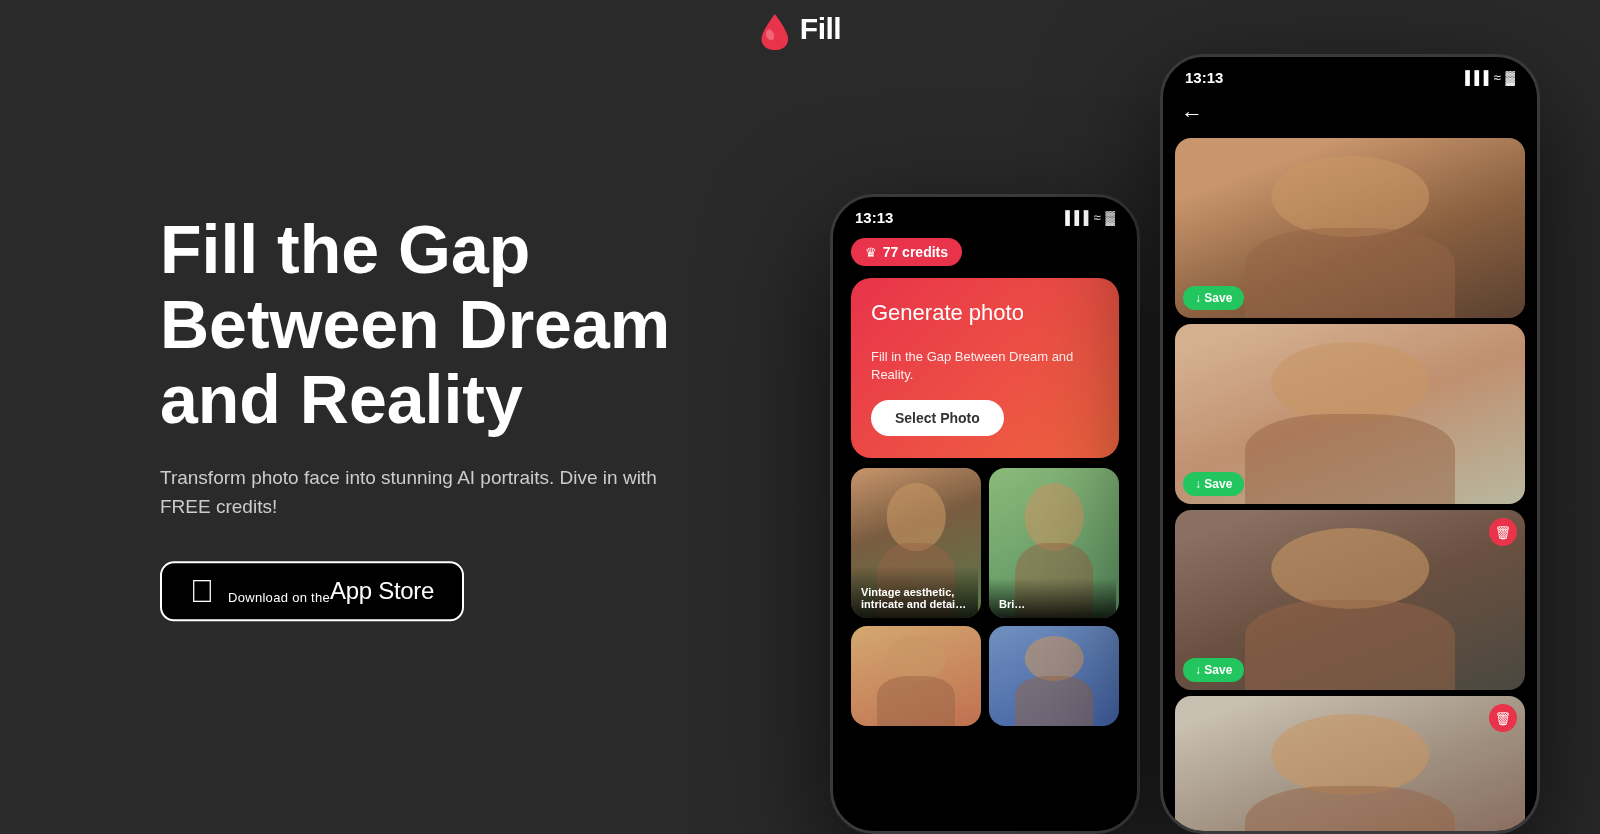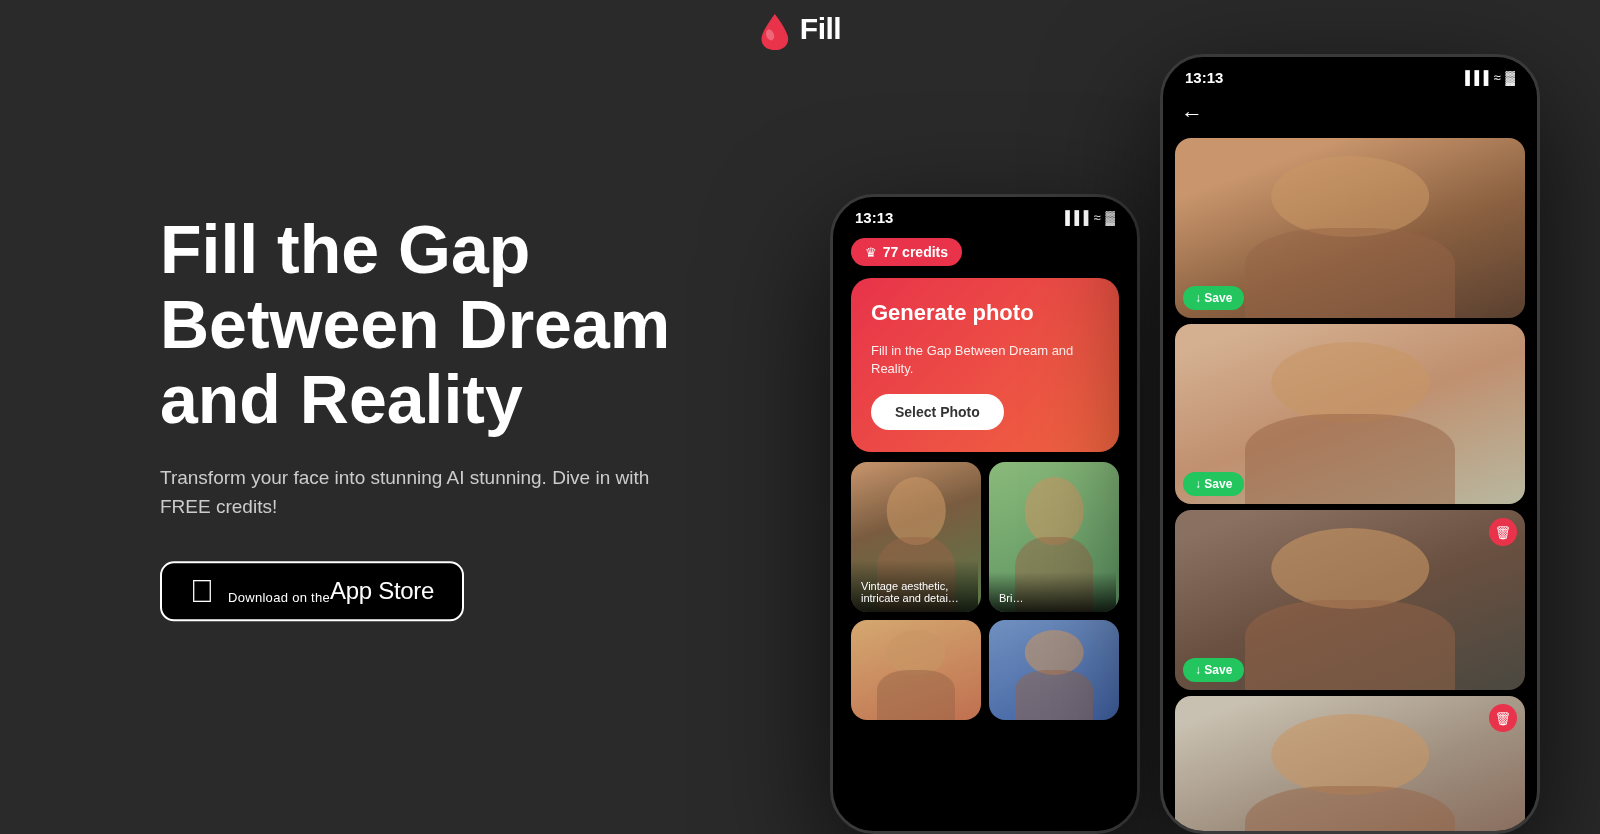--- a/index.html
+++ b/index.html
@@ -193,22 +193,22 @@
     .generate-card {
       margin: 4px 18px;
       background: linear-gradient(135deg, #e8334a, #f06640);
       border-radius: 20px;
       padding: 22px 20px;
       position: relative;
     }
     .generate-card-title {
       color: #fff;
       font-size: 22px;
-      font-weight: 700;
-      margin-bottom: 16px;
+      font-weight: 400;
+      margin-bottom: 22px;
     }
     .generate-card-sub {
       color: rgba(255,255,255,0.9);
       font-size: 13px;
       margin-bottom: 16px;
       line-height: 1.4;
     }
     .select-photo-btn {
       background: #fff;
       color: #333;
@@ -240,21 +240,21 @@
       background: #3a3a3a;
     }
     .style-card-label {
       position: absolute;
       bottom: 0;
       left: 0;
       right: 3px;
       background: linear-gradient(transparent, rgba(0,0,0,0.8));
       color: #fff;
       font-size: 11px;
-      font-weight: 400;
+      font-weight: 700;
       padding: 20px 10px 8px;
     }
 
     
     .sc1 { background: linear-gradient(160deg, #c8956c 0%, #7a5c40 40%, #5a7a4a 100%); }
     .sc2 { background: linear-gradient(160deg, #8aba7a 0%, #5a9060 100%); }
     .sc3 { background: linear-gradient(160deg, #d4a870 0%, #c07050 100%); }
     .sc4 { background: linear-gradient(160deg, #7090c0 0%, #4060a0 100%); }
 
     
@@ -364,21 +364,21 @@
 <div class="header">
   <svg class="logo-drop" viewBox="0 0 32 42" fill="none">
     <path d="M16 2 C16 2, 2 20, 2 28 C2 36 8.3 40 16 40 C23.7 40 30 36 30 28 C30 20 16 2 16 2Z" fill="#e8334a"></path>
     <ellipse cx="11" cy="24" rx="4" ry="6" fill="rgba(255,255,255,0.25)" transform="rotate(-20 11 24)"></ellipse>
   </svg>
   <span class="logo-text">Fill</span>
 </div>
 
 <div class="hero-section">
   <h1 class="hero-title">Fill the Gap Between Dream and Reality</h1>
-  <p class="hero-subtitle">Transform your face into stunning AI stunning. Dive in with FREE credits!</p>
+  <p class="hero-subtitle">Transform photo face into stunning AI portraits. Dive in with FREE credits!</p>
   <a class="app-store-btn" href="#">
     <span class="apple-icon"></span>
     <div class="btn-text-wrap">
       <span class="btn-small-text">Download on the</span>
       <span class="btn-big-text">App Store</span>
     </div>
   </a>
 </div>
 
 <div class="phones-container">

